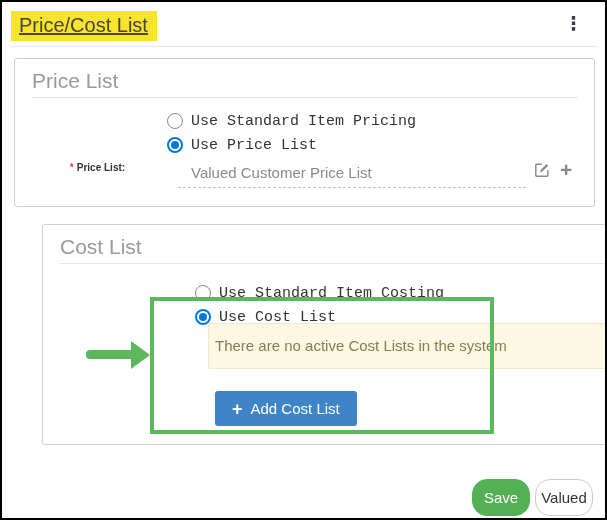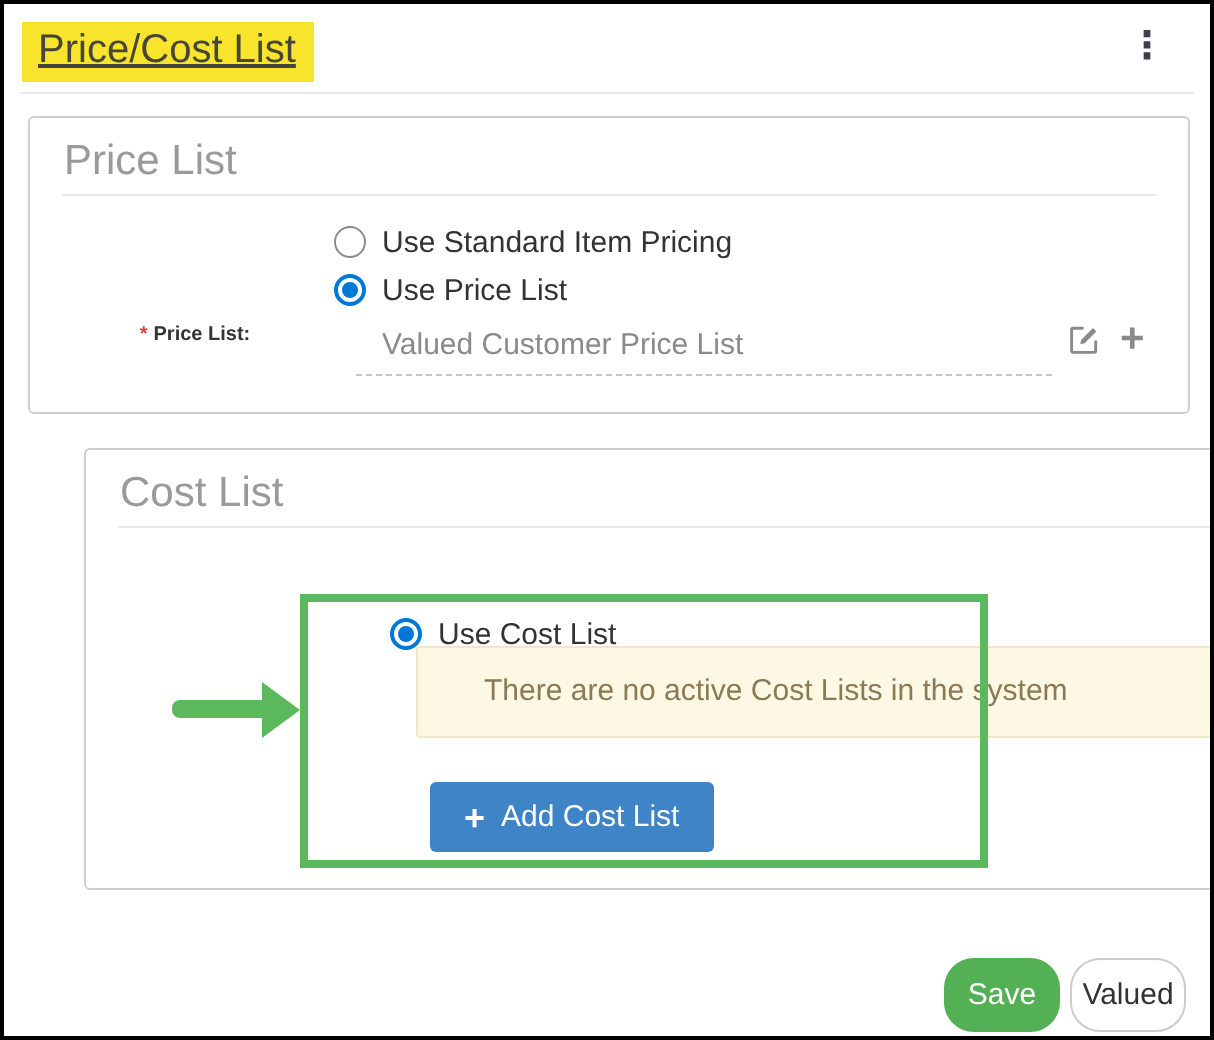--- a/index.html
+++ b/index.html
@@ -79,20 +79,21 @@
   }
 
   
   .radio-row {
     position: absolute;
     left: 152px;
     display: flex;
     align-items: center;
     height: 20px;
     cursor: pointer;
+    font-family: Liberation Mono, monospace;
   }
   .radio {
     width: 16px;
     height: 16px;
     border-radius: 50%;
     border: 1px solid #8a8a8a;
     background: #fff;
     position: relative;
     flex: 0 0 16px;
   }
@@ -158,21 +159,21 @@
   .warning-box {
     position: absolute;
     left: 165px; top: 98px;
     width: 398px; height: 46px;
     background: var(--warning-bg, #fcf8e3);
     border: 1px solid var(--warning-border, #f1e7c8);
     border-radius: 2px;
     font-size: 15px;
     color: var(--warning-text, #8a7a55);
     line-height: 44px;
-    padding-left: 33px;
+    padding-left: 6px;
     white-space: nowrap;
     overflow: hidden;
   }
   .add-btn {
     position: absolute;
     left: 172px; top: 166px;
     height: 35px;
     padding: 0 17px;
     display: inline-flex;
     align-items: center;
@@ -272,20 +273,24 @@
         </span>
         <span class="icon-btn plus-glyph">+</span>
       </div>
     </div>
   </div>
 
   <div class="panel panel-cost">
     <div class="panel-title">Cost List</div>
     <div class="panel-divider"></div>
 
+    <div class="radio-row" style="top:58px">
+      <span class="radio"></span>
+      <span class="radio-label">Use Standard Item Costing</span>
+    </div>
     <div class="radio-row" style="top:82px">
       <span class="radio selected"></span>
       <span class="radio-label">Use Cost List</span>
     </div>
 
     <div class="warning-box">There are no active Cost Lists in the system</div>
 
     <button class="add-btn">
       <span class="btn-plus">+</span>
       <span>Add Cost List</span>

